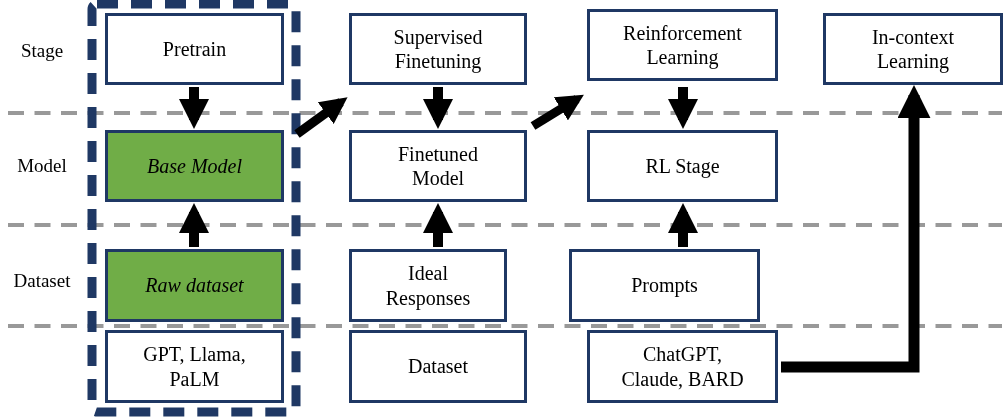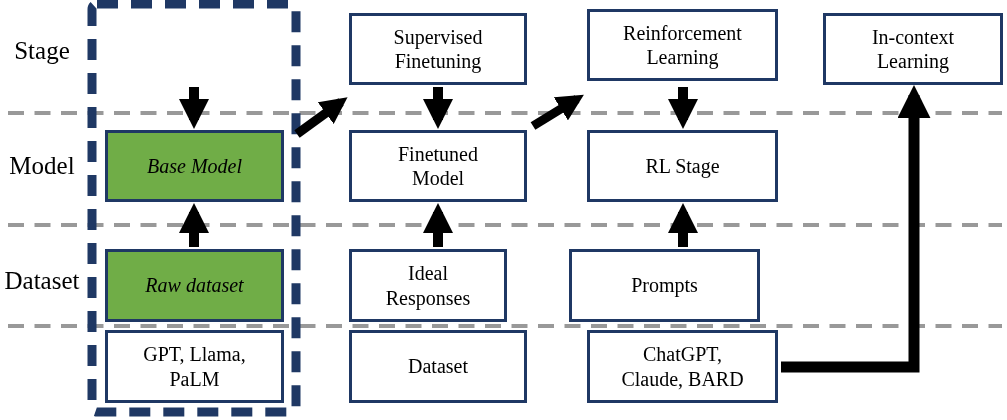--- a/index.html
+++ b/index.html
@@ -10,21 +10,21 @@
     background: var(--background, #ffffff);
     font-family: "Liberation Serif", "DejaVu Serif", serif;
     color: #000;
     overflow: hidden;
   }
   .row-label {
     position: absolute;
     left: 0;
     width: 84px;
     text-align: center;
-    font-size: 25px;
+    font-size: 19px;
     line-height: 28px;
     height: 28px;
   }
   .box {
     position: absolute;
     box-sizing: border-box;
     border: 3px solid var(--box-border, #1f3864);
     background: #ffffff;
     display: flex;
     align-items: center;
@@ -48,20 +48,23 @@
 </style>
 </head>
 <body>
 
 <div class="canvas">
 
   <div class="row-label" style="top:37px">Stage</div>
   <div class="row-label" style="top:152px">Model</div>
   <div class="row-label" style="top:267px">Dataset</div>
 
+  <div class="box" style="left:105px;top:13px;width:179px;height:72px">
+      <span>Pretrain</span>
+    </div>
   <div class="box" style="left:349px;top:13px;width:178px;height:72px">
       <span>Supervised
 Finetuning</span>
     </div>
   <div class="box" style="left:587px;top:9px;width:191px;height:72px">
       <span>Reinforcement
 Learning</span>
     </div>
   <div class="box" style="left:823px;top:13px;width:180px;height:72px">
       <span>In-context

